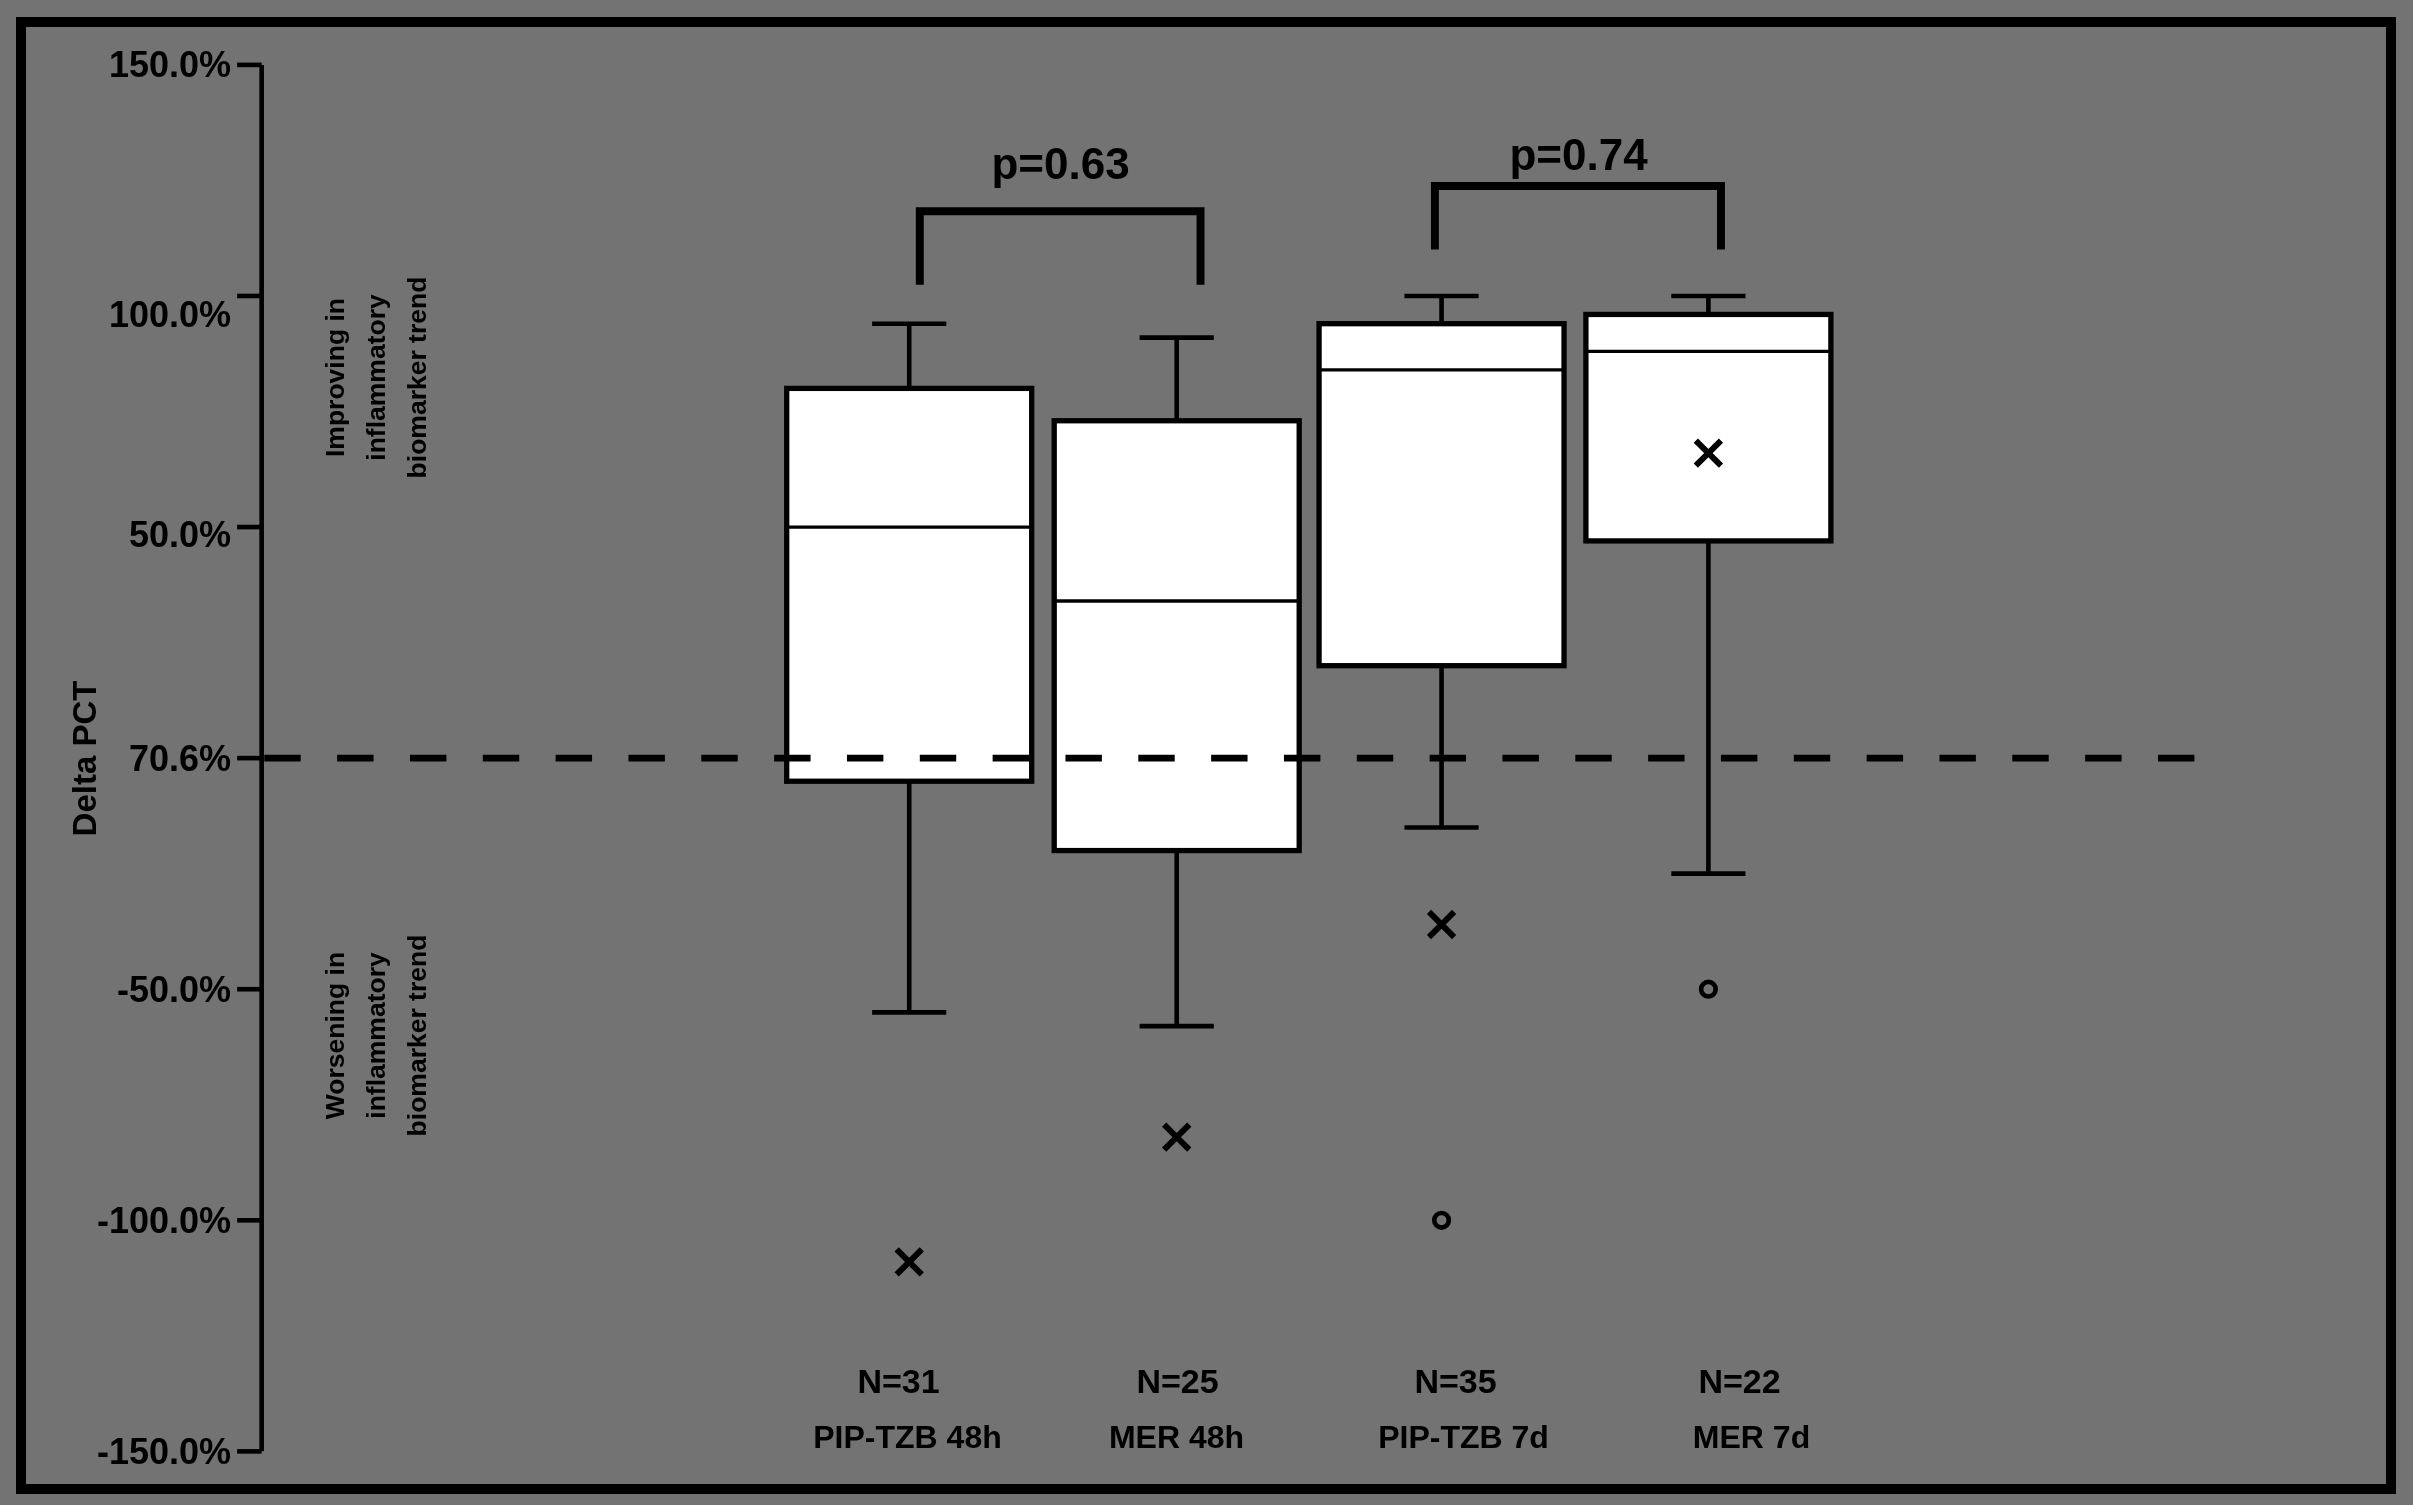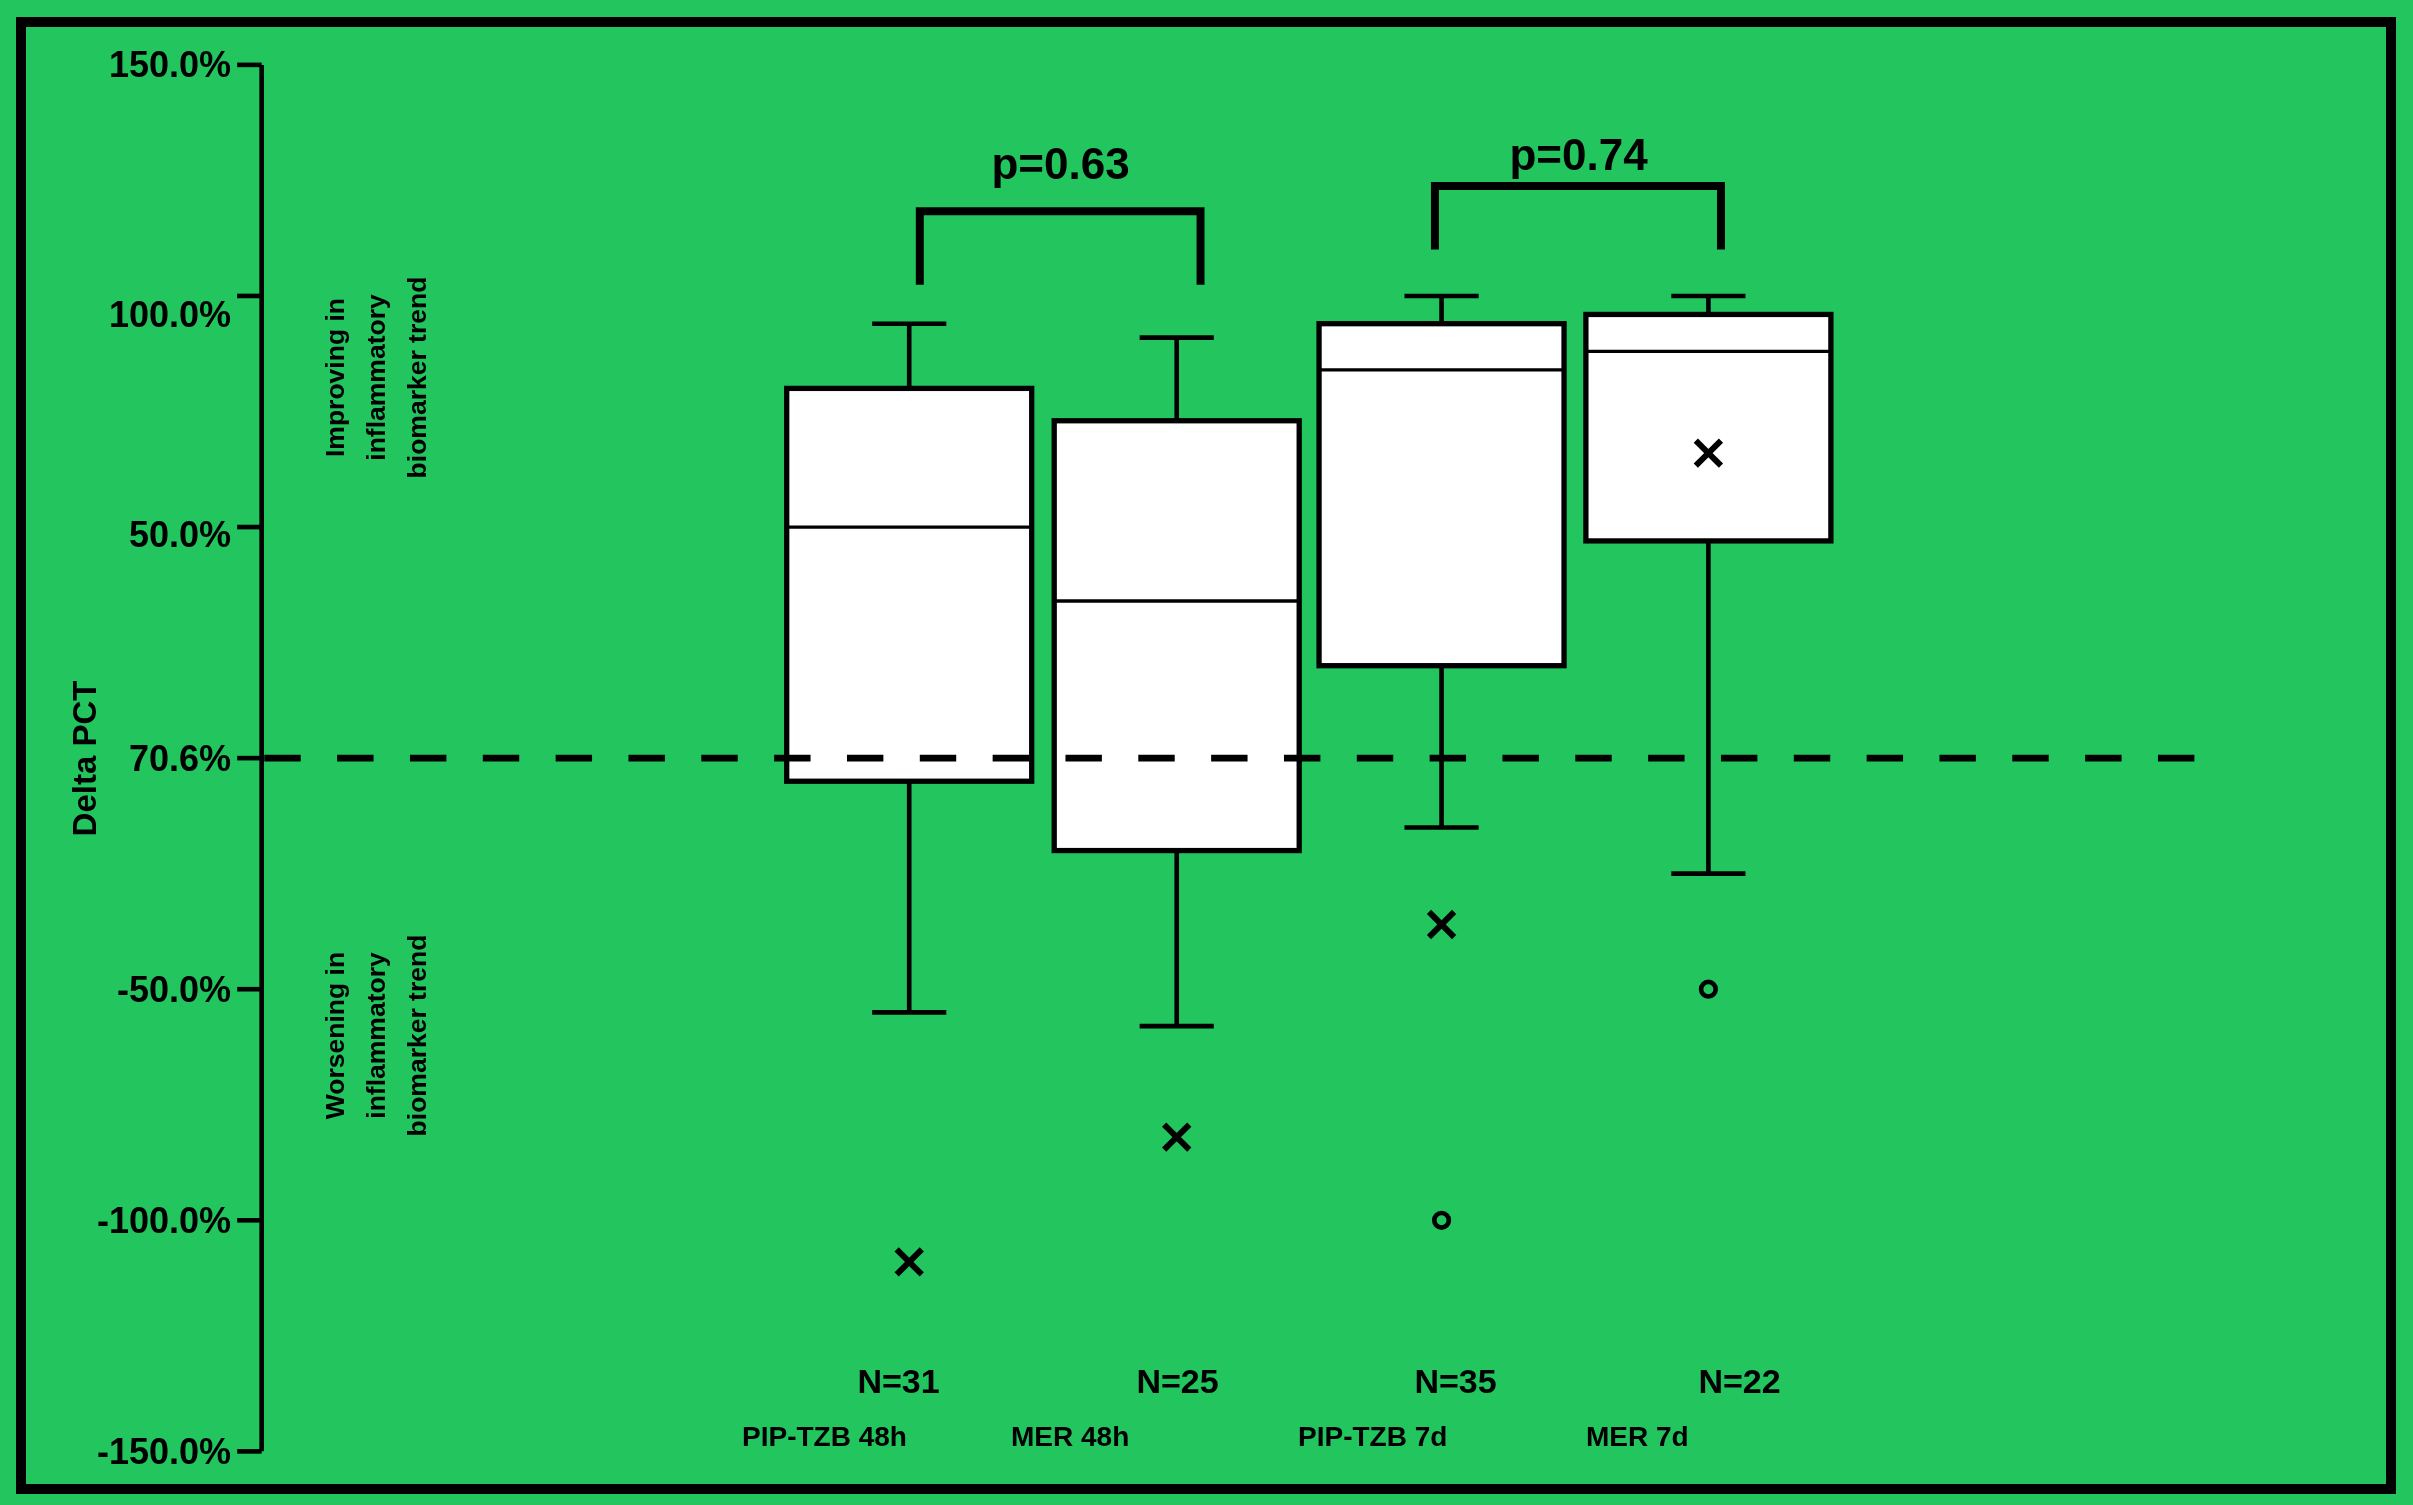--- a/index.html
+++ b/index.html
@@ -1,37 +1,37 @@
 <!DOCTYPE html>
 <html style="font-size:10.6px"><head>
 <meta charset="utf-8">
 <style>
   html,body{margin:0;padding:0;background:#ffffff;}
   body{width:2413px;height:1505px;overflow:hidden;
        font-family:"Liberation Sans",sans-serif;font-weight:bold;color:#000;}
-  .stage{position:relative;width:2413px;height:1505px;background:#22c55e;}
+  .stage{position:relative;width:2413px;height:1505px;background:#737373;}
   .frame{position:absolute;left:16px;top:16.6px;width:2380px;height:1477px;
          box-sizing:border-box;border:10px solid #000;}
   #plot-svg{position:absolute;left:0;top:0;width:2413px;height:1505px;}
   .ytick{position:absolute;left:24px;width:207px;height:45px;line-height:45px;
          text-align:right;font-size:36px;white-space:nowrap;}
   .ylabel{position:absolute;left:-81px;top:738px;width:331px;height:41px;
           line-height:41px;text-align:center;font-size:33px;
           transform:rotate(-90deg);}
   .annotation{position:absolute;left:111px;width:530px;height:123px;
               text-align:center;font-size:26.5px;line-height:41px;
               transform:rotate(-90deg);}
   .annotation.upper{top:316px;}
   .annotation.lower{top:974px;}
   .p-label{position:absolute;width:199px;height:48px;line-height:48px;
            text-align:center;font-size:44px;}
   .n-label{position:absolute;width:199px;height:32px;line-height:32px;
            text-align:center;font-size:34px;}
   .cat-label{position:absolute;width:331px;height:42px;line-height:42px;
-             text-align:left;font-size:28px;white-space:nowrap;}
+             text-align:center;font-size:32px;white-space:nowrap;}
 </style>
 </head>
 <body>
 
 <div class="stage">
 
   <div class="frame"></div>
 
   <svg id="plot-svg" viewBox="0 0 3644 2273">
       <line x1="395" y1="98" x2="395" y2="2192" stroke="#000000" stroke-width="7"></line>

